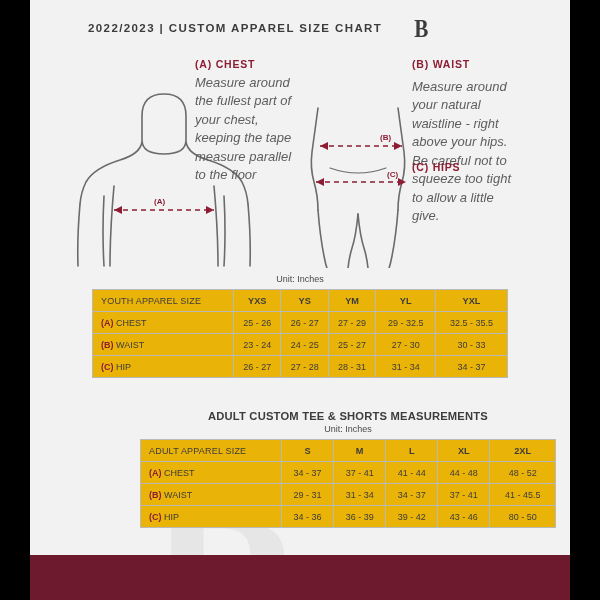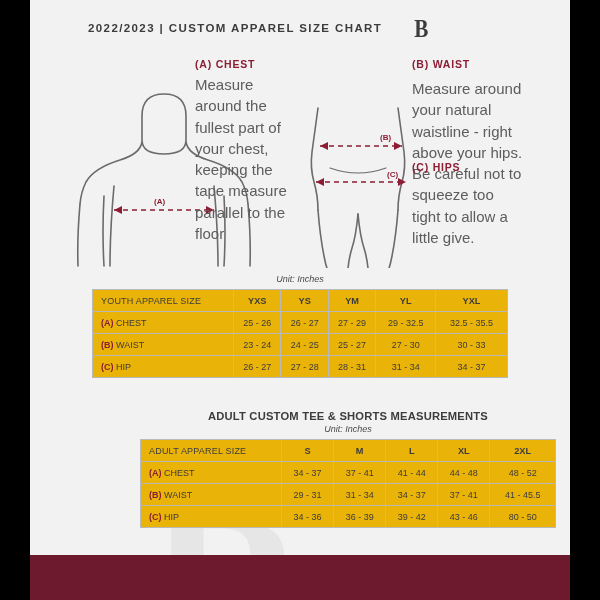--- a/index.html
+++ b/index.html
@@ -95,21 +95,22 @@
   .lbl-head {
     position: absolute;
     font-size: 10.5px;
     font-weight: bold;
     letter-spacing: 0.8px;
     color: #8c1d33;
     white-space: nowrap;
   }
   .lbl-body {
     position: absolute;
-    font-size: 15px;
+    font-size: 13px;
+    font-style: italic;
     line-height: 1.42;
     color: #5d5d5d;
   }
   .tag {
     position: absolute;
     font-size: 8px;
     font-weight: bold;
     color: #8c1d33;
   }
 
@@ -122,21 +123,20 @@
   .sec-title {
     text-align: center;
     font-size: 11.2px;
     font-weight: bold;
     color: #3c3c3c;
     letter-spacing: 0.2px;
   }
   .sec-sub {
     text-align: center;
     font-size: 9px;
-    font-style: italic;
     color: #4a4a4a;
     margin-top: 2px;
     margin-bottom: 5px;
   }
   table {
     width: 100%;
     border-collapse: collapse;
     background: #eab308;
   }
   th, td {

